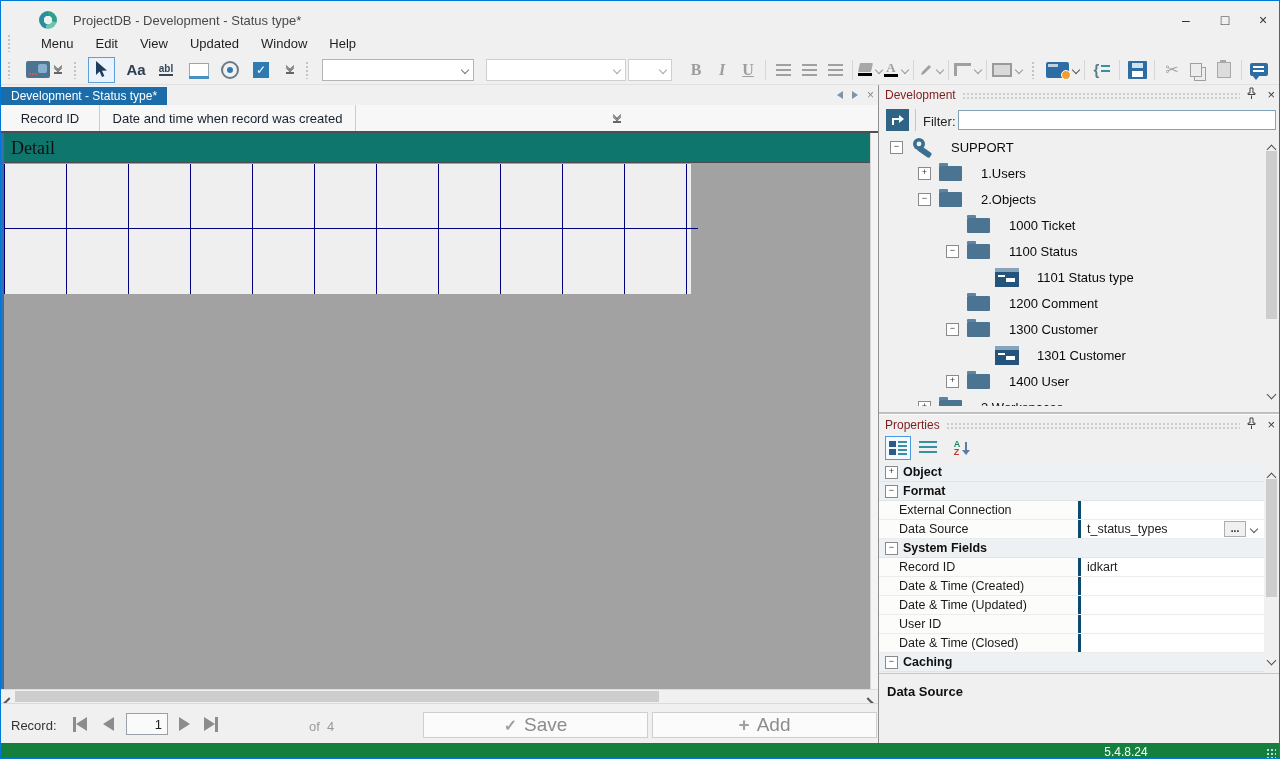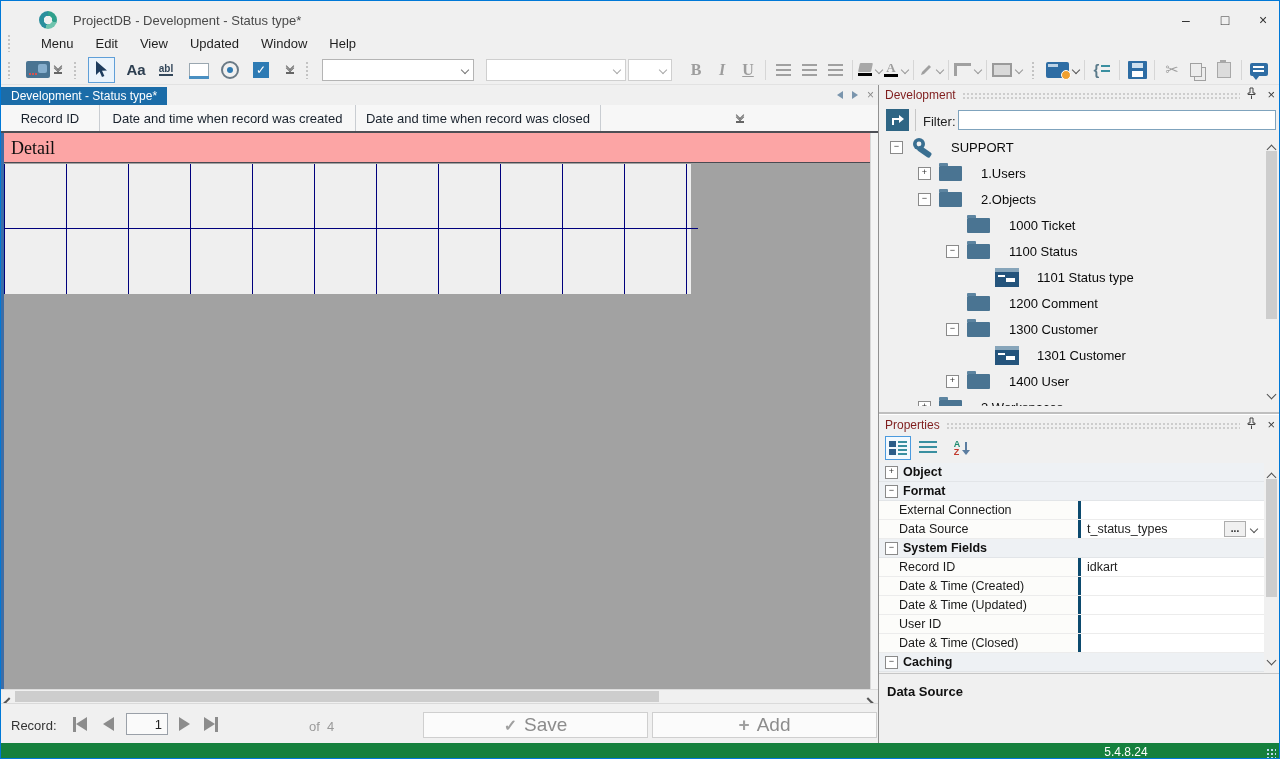--- a/index.html
+++ b/index.html
@@ -80,21 +80,21 @@
   .tab-x{color:#8a8a8a;font-size:12px;line-height:10px;}
 
   
   .colheaders{position:absolute;left:0;top:104px;width:877px;height:28px;background:#f7f7f7;border-bottom:2px solid #4c4f55;display:flex;box-sizing:border-box;}
   .colheader{height:100%;display:flex;align-items:center;justify-content:center;font-size:13px;color:#18212c;border-right:1px solid #c9cdd2;box-sizing:border-box;}
   .colmore{flex:1;display:flex;align-items:center;justify-content:center;}
 
   
   .canvas{position:absolute;left:0;top:132px;width:877px;height:556px;background:#a2a2a2;overflow:hidden;}
   .blue-edge{position:absolute;left:0;top:0;width:3px;height:100%;background:#3d6da6;}
-  .band{position:absolute;left:3px;top:0;width:874px;height:30px;background:#fca5a5;border-bottom:1px solid #4a4a52;
+  .band{position:absolute;left:3px;top:0;width:874px;height:30px;background:#0f766e;border-bottom:1px solid #4a4a52;
     font-family:"Liberation Serif",serif;font-size:18px;color:#101010;line-height:30px;padding-left:7px;box-sizing:border-box;}
   .grid{position:absolute;left:3px;top:31px;width:687px;height:130px;background-color:#efefef;
     background-image:repeating-linear-gradient(to right,#00007d 0 1px,transparent 1px 62px),linear-gradient(#00007d,#00007d);
     background-size:auto,100% 1px;background-position:0 0,0 64px;background-repeat:repeat,no-repeat;}
   .band-tick{position:absolute;left:690px;top:95px;width:7px;height:1px;background:#00007d;}
   .vtrack{position:absolute;left:869px;top:0;width:8px;height:100%;background:#f4f4f4;border-left:1px solid #d8d8d8;box-sizing:border-box;}
 
   
   .hscroll{position:absolute;left:0;top:688px;width:877px;height:14px;background:#f0f0f0;border-top:1px solid #dcdcdc;box-sizing:border-box;}
   .hthumb{position:absolute;left:14px;top:1px;width:644px;height:11px;background:#cdcdcd;}
@@ -324,21 +324,20 @@
     <div class="tab-nav">
       <span class="tab-tri-l"></span>
       <span class="tab-tri-r"></span>
       <span class="tab-x">×</span>
     </div>
   </div>
 
   <div class="colheaders" id="colheaders">
       <div class="colheader" style="width: 99px;">Record ID</div>
       <div class="colheader" style="width: 256px;">Date and time when record was created</div>
-      <div class="colheader" style="width: 245px;">Date and time when record was closed</div>
       <div class="colmore">
         <span class="overflow">
           <span class="chev down"></span>
           <span class="chev down"></span>
           <span class="bar"></span>
         </span>
       </div>
     </div>
 
   <div class="canvas">

